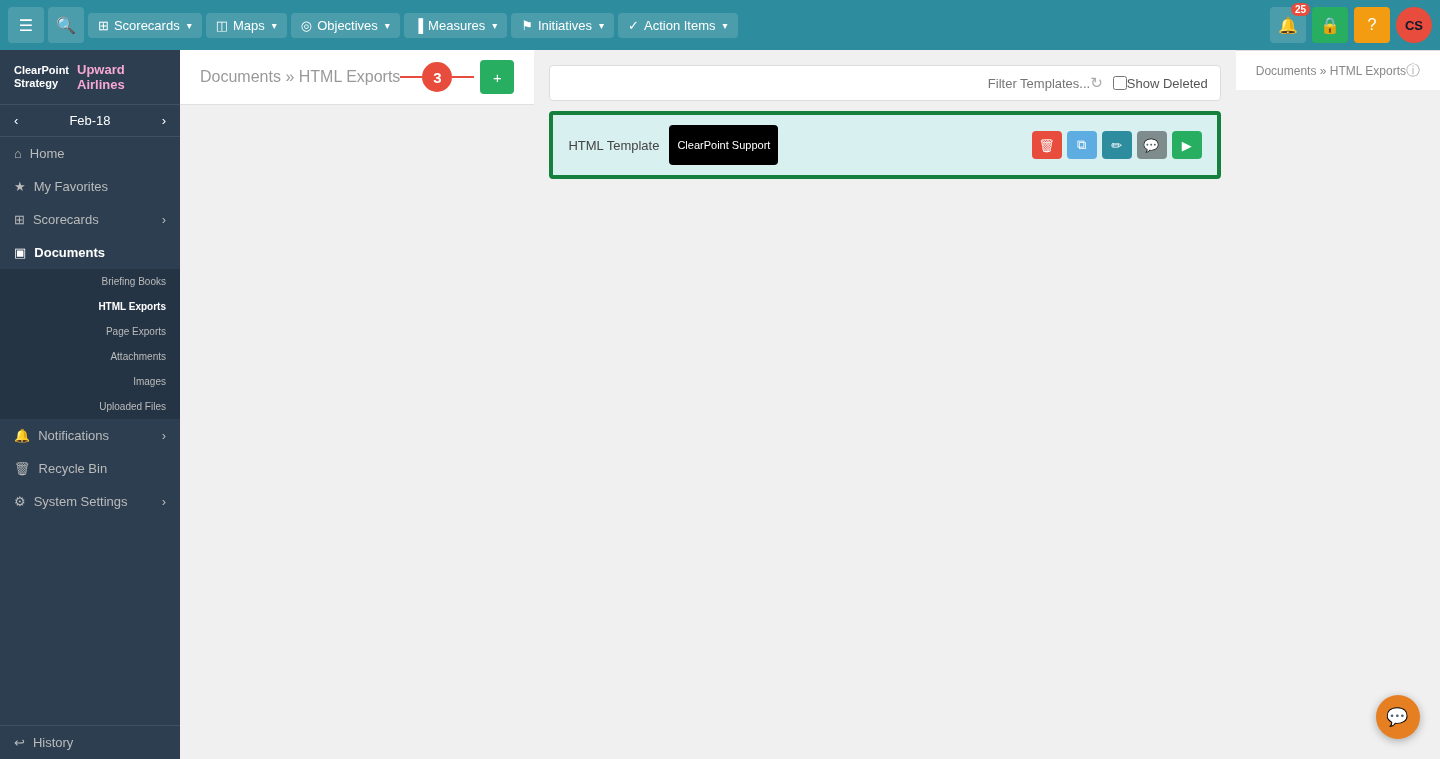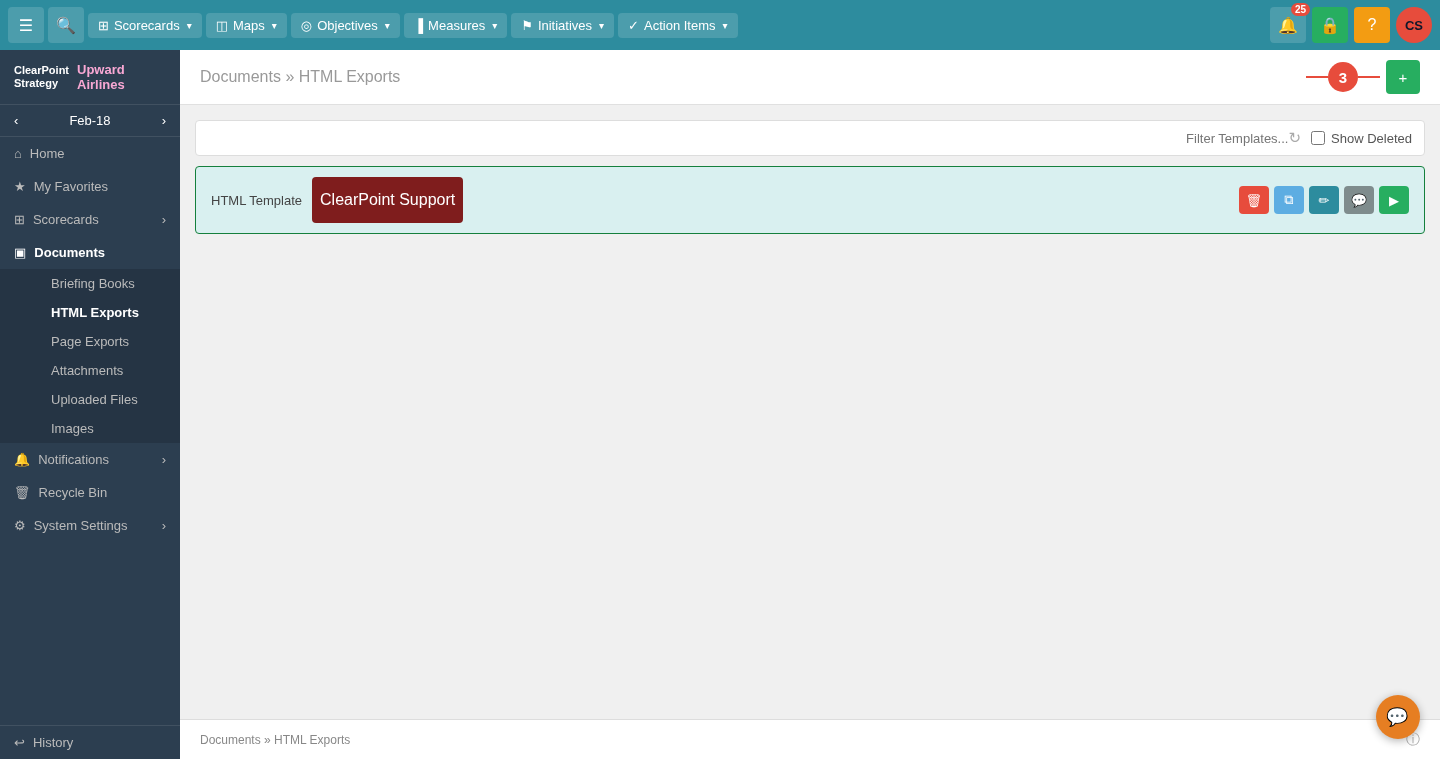--- a/index.html
+++ b/index.html
@@ -161,36 +161,37 @@
       align-items: center;
       justify-content: space-between;
       padding: 9px 14px;
       cursor: pointer;
       color: #bbb;
       font-size: 13px;
     }
     .sidebar-section-left { display: flex; align-items: center; gap: 8px; }
     .sidebar-submenu { background: rgba(0,0,0,0.15); }
     .sidebar-submenu-item {
-      padding: 7px 14px 7px 51px;
+      padding: 7px 14px 7px 18px;
       cursor: pointer;
       color: #bbb;
-      font-size: 13px;
+      font-size: 10px;
+      text-align: right;
     }
     .sidebar-submenu-item.active { color: #fff; font-weight: bold; }
     .sidebar-bottom {
       margin-top: auto;
       border-top: 1px solid rgba(255,255,255,0.1);
     }
 
     
     .content {
       flex: 1;
       display: flex;
-      flex-direction: column;
+      flex-direction: row;
       overflow: hidden;
     }
     .content-header {
       background: #fff;
       padding: 0 20px;
       height: 55px;
       display: flex;
       align-items: center;
       justify-content: space-between;
       border-bottom: 1px solid #e0e0e0;
@@ -236,41 +237,41 @@
       border: none;
       outline: none;
       font-size: 13px;
       color: #999;
       flex: 1;
       background: transparent;
       text-align: right;
     }
     .filter-actions { display: flex; align-items: center; gap: 10px; }
     .refresh-icon { color: #aaa; cursor: pointer; font-size: 15px; }
-    .show-deleted { display: flex; align-items: center; gap: 6px; color: #555; font-size: 13px; cursor: pointer; }
+    .show-deleted { display: flex; align-items: center; color: #555; font-size: 13px; cursor: pointer; }
     .show-deleted input[type="checkbox"] { width: 14px; height: 14px; }
 
     .template-row {
       background: #d9f0f0;
-      border: 1px solid #15803d;
+      border: 4px solid #15803d;
       border-radius: 4px;
       padding: 10px 15px;
       display: flex;
       align-items: center;
       justify-content: space-between;
       margin-top: 8px;
     }
     .template-row-left { display: flex; align-items: center; gap: 10px; }
     .template-name { font-size: 13px; color: #444; }
     .template-badge {
-      background: #7f1d1d;
+      background: #000000;
       color: #fff;
       border-radius: 4px;
       padding: 14px 8px;
-      font-size: 16px;
+      font-size: 11px;
     }
     .template-actions { display: flex; gap: 5px; }
     .tpl-action-btn {
       border: none;
       border-radius: 4px;
       width: 30px;
       height: 28px;
       cursor: pointer;
       display: flex;
       align-items: center;
@@ -408,22 +409,22 @@
     <div class="sidebar-item active-parent">
       <span style="color:#fff;">▣</span>
       <span style="color:#fff; font-weight:bold;">Documents</span>
     </div>
 
     <div class="sidebar-submenu">
       <div class="sidebar-submenu-item">Briefing Books</div>
       <div class="sidebar-submenu-item active">HTML Exports</div>
       <div class="sidebar-submenu-item">Page Exports</div>
       <div class="sidebar-submenu-item">Attachments</div>
+      <div class="sidebar-submenu-item">Images</div>
       <div class="sidebar-submenu-item">Uploaded Files</div>
-      <div class="sidebar-submenu-item">Images</div>
     </div>
 
     <div class="sidebar-section">
       <div class="sidebar-section-left">
         <span>🔔</span>
         <span>Notifications</span>
       </div>
       <span>›</span>
     </div>
 

